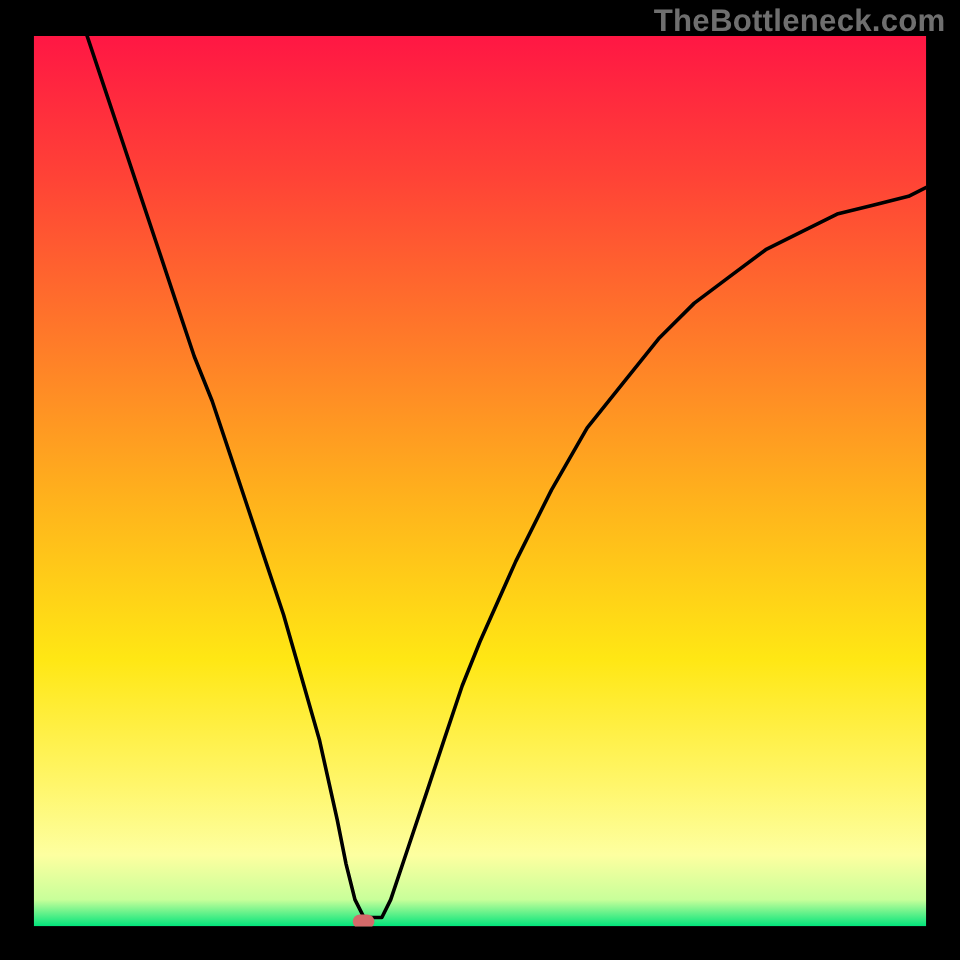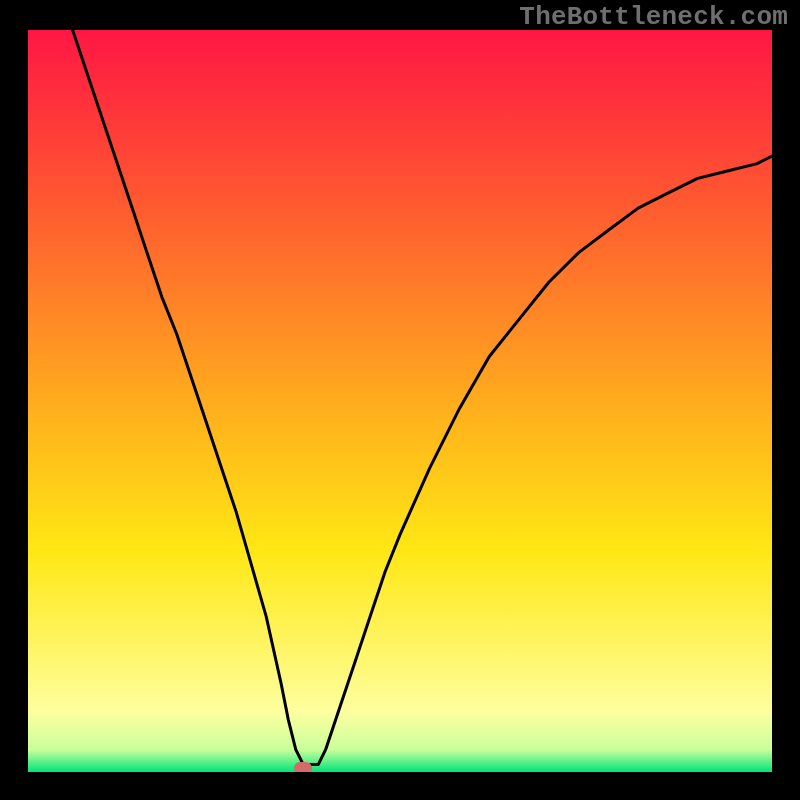--- a/index.html
+++ b/index.html
@@ -7,21 +7,21 @@
   .frame {
     position: relative;
     width: 800px;
     height: 800px;
     background: #000;
   }
   .watermark {
     position: absolute;
     top: 2px;
     right: 12px;
-    font-family: Liberation Mono, monospace;
+    font-family: Liberation Sans, sans-serif;
     font-size: 26px;
     font-weight: 600;
     color: #6f6f6f;
     letter-spacing: 0.2px;
     z-index: 5;
   }
   .plot {
     position: absolute;
     left: 28px;
     top: 30px;

